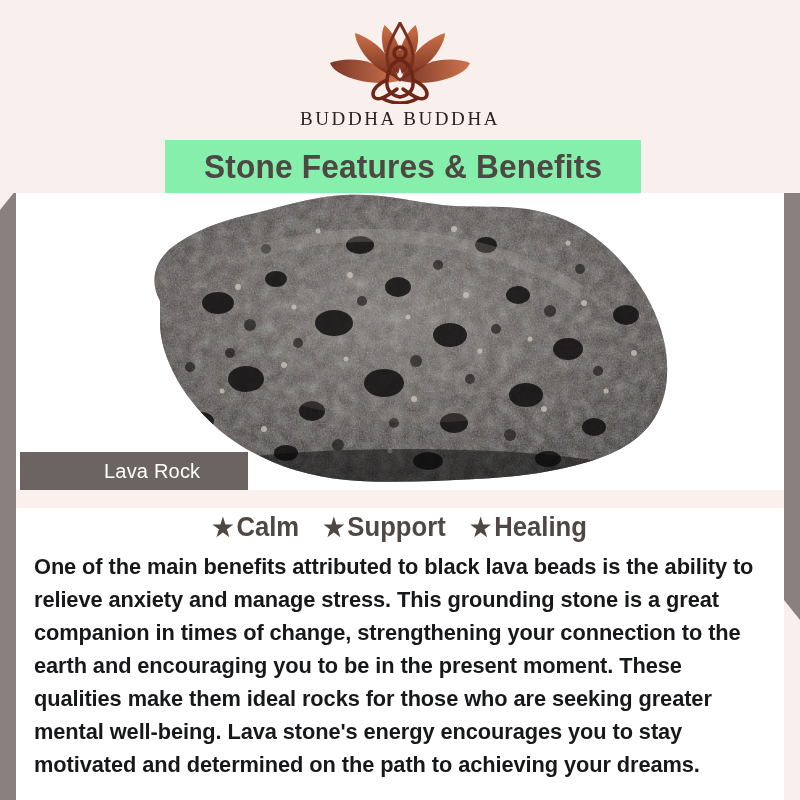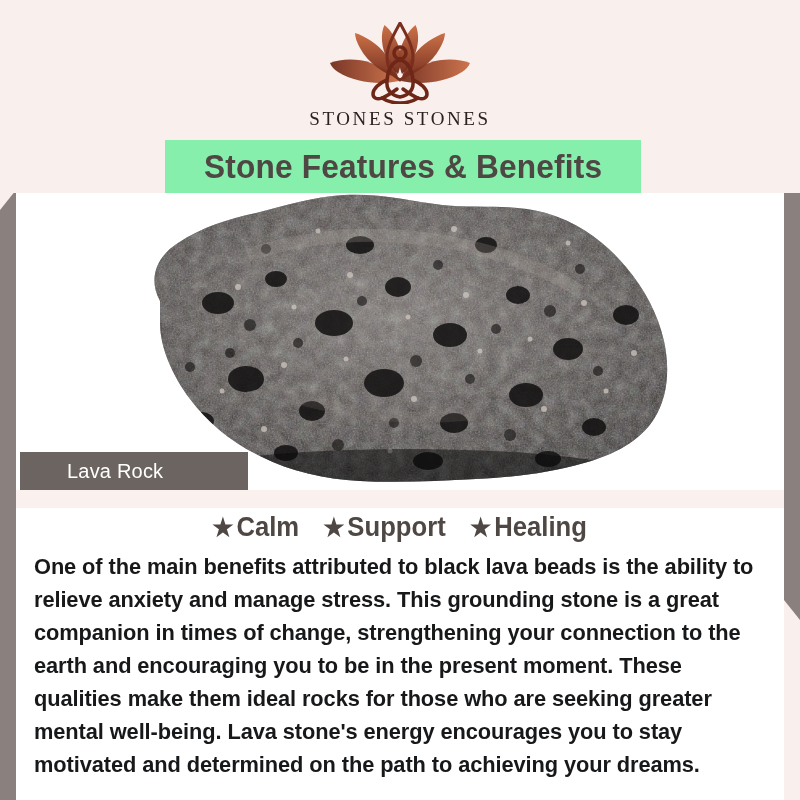--- a/index.html
+++ b/index.html
@@ -126,21 +126,21 @@
     left: 4px;
     top: 259px;
     width: 228px;
     height: 38px;
     background: rgba(88,78,74,0.88);
     display: flex;
     align-items: center;
     z-index: 6;
   }
   .photo-caption-text {
-    margin-left: 47px;
+    margin-left: 84px;
     color: #ffffff;
     font-size: 20px;
     font-family: "Liberation Sans", sans-serif;
     letter-spacing: 0.2px;
   }
 
   
   .content {
     position: absolute;
     top: 490px; left: 16px;
@@ -233,21 +233,21 @@
         </g>
 
         <g fill="none" stroke="#6e2616" stroke-width="7" stroke-linecap="round" stroke-linejoin="round">
           <circle cx="150" cy="62" r="12"></circle>
           <path d="M150 76 C134 80 126 96 124 116 C122 134 130 146 150 150 C170 146 178 134 176 116 C174 96 166 80 150 76 Z"></path>
           <path d="M124 116 C108 122 96 134 96 144 C96 152 104 156 114 152 C126 147 136 140 144 134"></path>
           <path d="M176 116 C192 122 204 134 204 144 C204 152 196 156 186 152 C174 147 164 140 156 134"></path>
           <path d="M114 152 C126 160 140 162 150 162 C160 162 174 160 186 152"></path>
         </g>
       </svg>
-      <span class="logo-text">STONES STONES</span>
+      <span class="logo-text">BUDDHA BUDDHA</span>
     </div>
   </div>
 
   <div class="title-banner">
     <span class="title-banner-text">Stone Features &amp; Benefits</span>
   </div>
 
   <div class="photo">
     <svg class="rock" viewBox="0 0 620 310" preserveAspectRatio="none">
       <defs>

